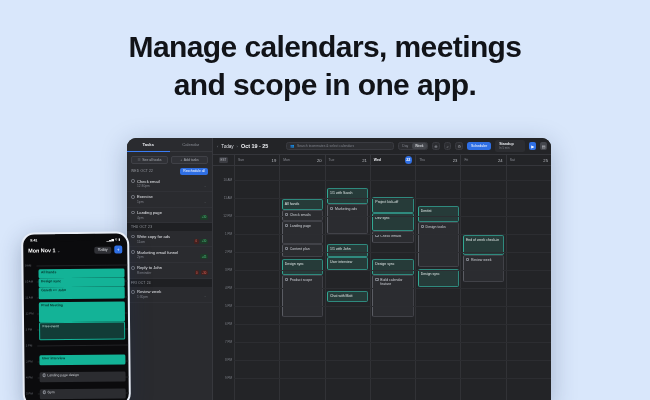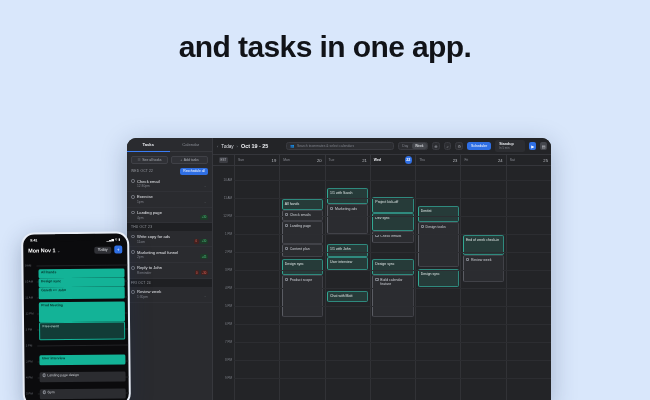--- a/index.html
+++ b/index.html
@@ -204,21 +204,22 @@
   .pev.outline .pt { color: #bfe6df; font-size: 3.4px; }
   .pev.dark { background: #2b2c30; }
   .pev.dark .pt { color: #cfd2d8; font-size: 3.4px; }
   .pev .prow { display: flex; align-items: center; gap: 2px; }
   .pchk { width: 3.2px; height: 3.2px; flex: 0 0 3.2px; border-radius: 50%; border: .7px solid #8a8d95; }
 </style>
 </head>
 <body>
 
 <div class="headline">
-  <span class="l2">and tasks in one app.</span>
+  <span>Manage calendars, meetings</span>
+  <span class="l2">and scope in one app.</span>
 </div>
 
 <div class="app-window">
 
   <div class="sidebar">
     <div class="side-tabs" id="side-tabs">
         <div class="side-tab active">Tasks</div>
         <div class="side-tab">Calendar</div>
       </div>
     <div class="side-actions" id="side-actions">

